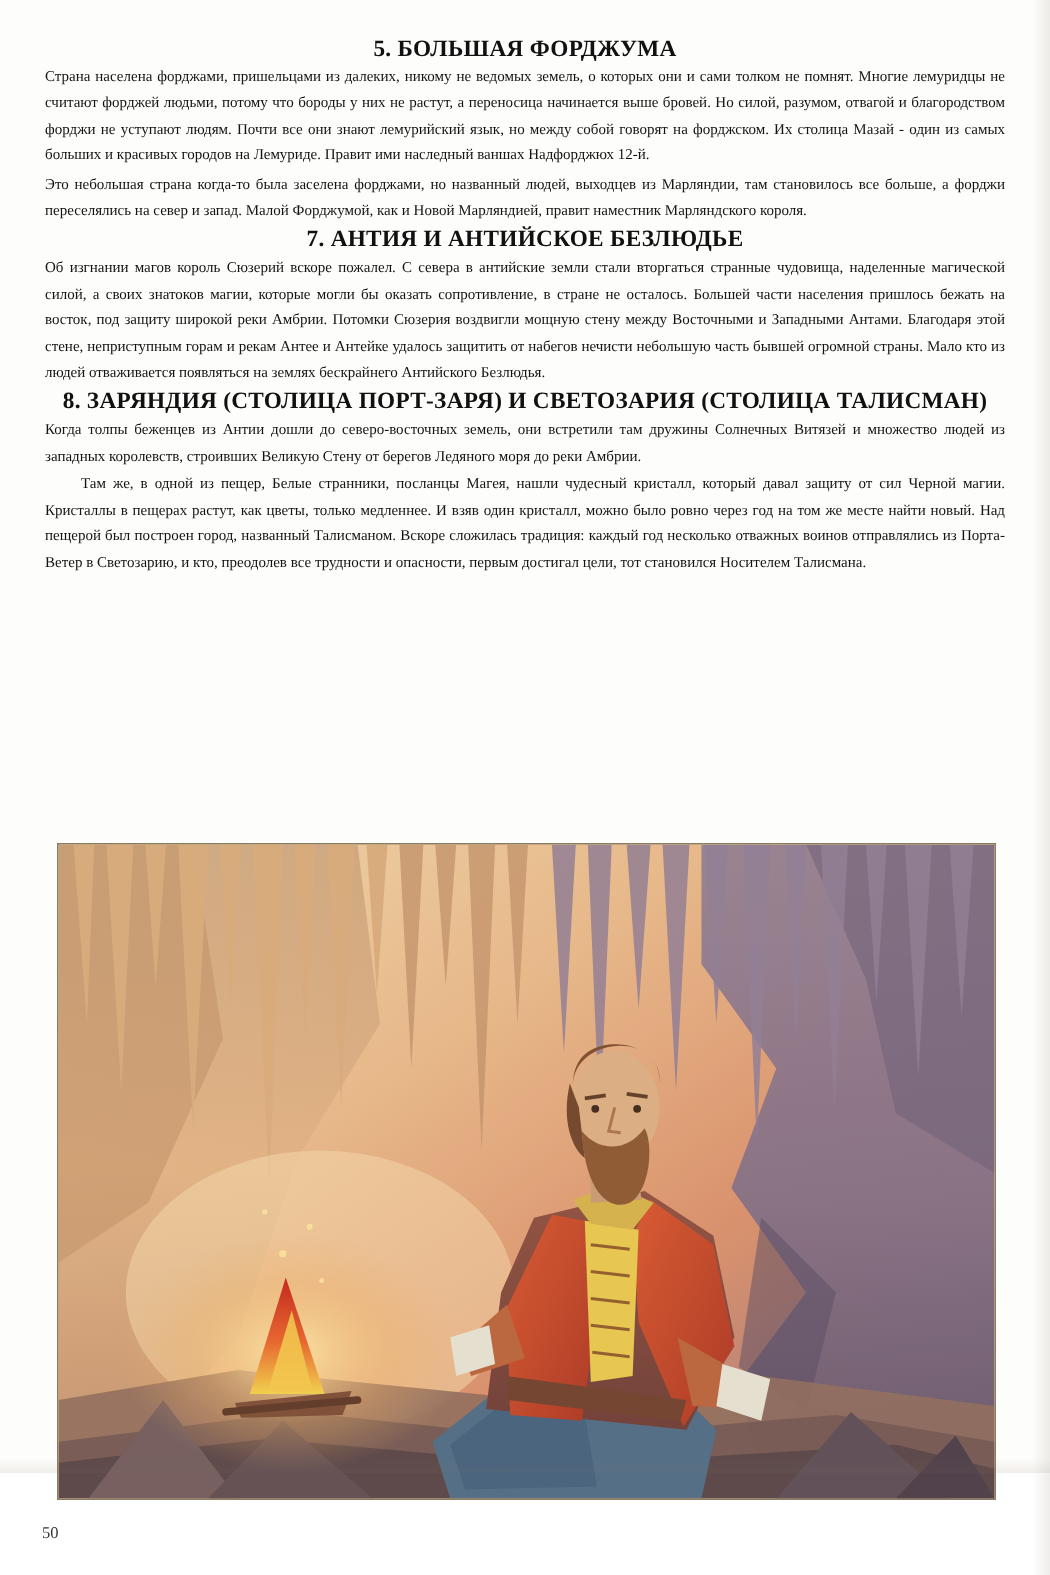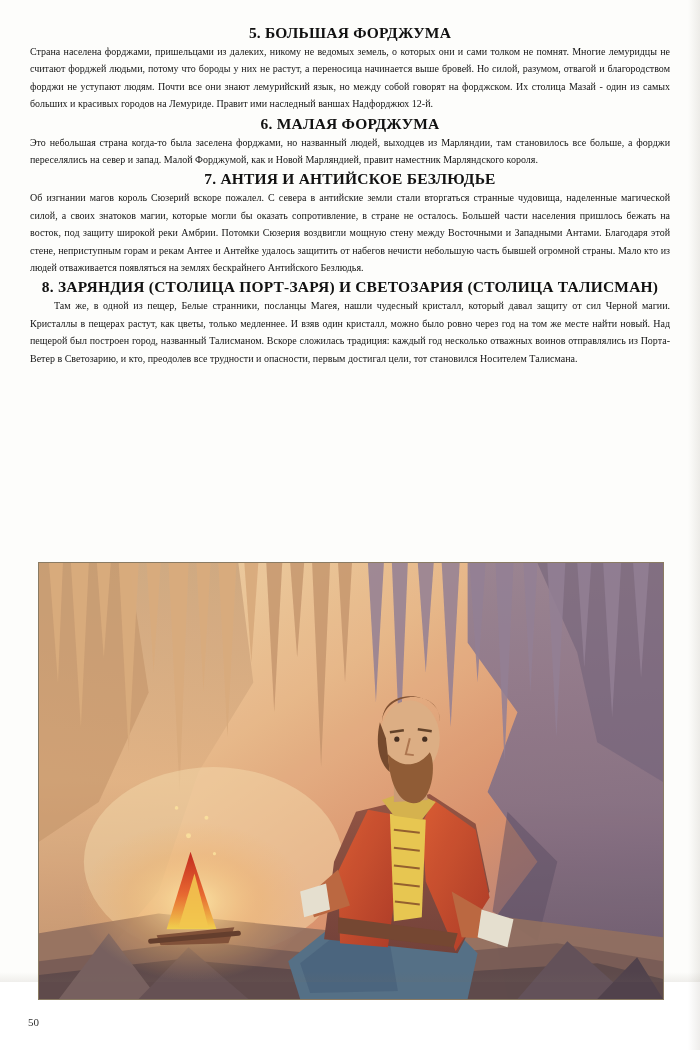--- a/index.html
+++ b/index.html
@@ -102,31 +102,31 @@
 <div class="page">
 
   <div class="content">
 
     <div class="block">
       <h2 class="section-heading">5. БОЛЬШАЯ ФОРДЖУМА</h2>
       <p class="body-text">Страна населена форджами, пришельцами из далеких, никому не  ведомых земель, о которых они и сами толком не помнят. Многие лемуридцы не считают форджей людьми, потому что бороды у них не растут, а переносица начинается выше бровей. Но силой, разумом, отвагой и благородством форджи не уступают людям. Почти все они знают лемурийский язык, но между собой говорят на форджском. Их столица Мазай - один из самых больших и красивых городов на Лемуриде. Правит ими наследный ваншах Надфорджюх 12-й.</p>
     </div>
 
     <div class="block">
-      <h2 class="section-heading">6. МАЛАЯ ФОРДЖУМА</h2>
       <p class="body-text">Это небольшая страна когда-то была заселена форджами, но названный людей, выходцев из Марляндии, там становилось все больше, а форджи переселялись на север и запад. Малой Форджумой, как и Новой Марляндией, правит наместник Марляндского короля.</p>
     </div>
 
     <div class="block">
       <h2 class="section-heading">7. АНТИЯ И АНТИЙСКОЕ БЕЗЛЮДЬЕ</h2>
       <p class="body-text">Об изгнании магов король Сюзерий вскоре пожалел. С севера в антийские земли стали вторгаться странные чудовища, наделенные магической силой, а своих знатоков магии, которые могли бы оказать сопротивление, в стране не осталось. Большей части населения пришлось бежать на восток, под защиту широкой реки Амбрии. Потомки Сюзерия воздвигли мощную стену между Восточными и Западными Антами. Благодаря этой стене, неприступным горам и рекам Антее и Антейке удалось защитить от набегов нечисти небольшую часть бывшей огромной страны. Мало кто из людей отваживается появляться на землях бескрайнего Антийского Безлюдья.</p>
     </div>
 
     <div class="block">
       <h2 class="section-heading">8. ЗАРЯНДИЯ (СТОЛИЦА ПОРТ-ЗАРЯ) И СВЕТОЗАРИЯ (СТОЛИЦА ТАЛИСМАН)</h2>
+      <p class="body-text">Когда толпы беженцев из Антии дошли до северо-восточных земель, они встретили там дружины Солнечных Витязей и множество людей из западных королевств, строивших Великую Стену от берегов Ледяного моря до реки Амбрии.</p>
       <p class="body-text indent">Там же, в одной из пещер, Белые странники, посланцы Магея, нашли чудесный кристалл, который давал защиту от сил Черной магии. Кристаллы в пещерах растут, как цветы, только медленнее. И взяв один кристалл, можно было ровно через год на том же месте найти новый. Над пещерой был построен город, названный Талисманом. Вскоре сложилась традиция: каждый год несколько отважных воинов отправлялись из Порта-Ветер в Светозарию, и кто, преодолев все трудности и опасности, первым достигал цели, тот становился Носителем Талисмана.</p>
     </div>
 
   </div>
 
   <div class="illustration">
     <svg viewBox="0 0 626 438" preserveAspectRatio="none">
       <defs>
         <linearGradient id="bgGlow" x1="0" y1="0" x2="1" y2="1">
           <stop offset="0%" stop-color="#efd9ae"></stop>

